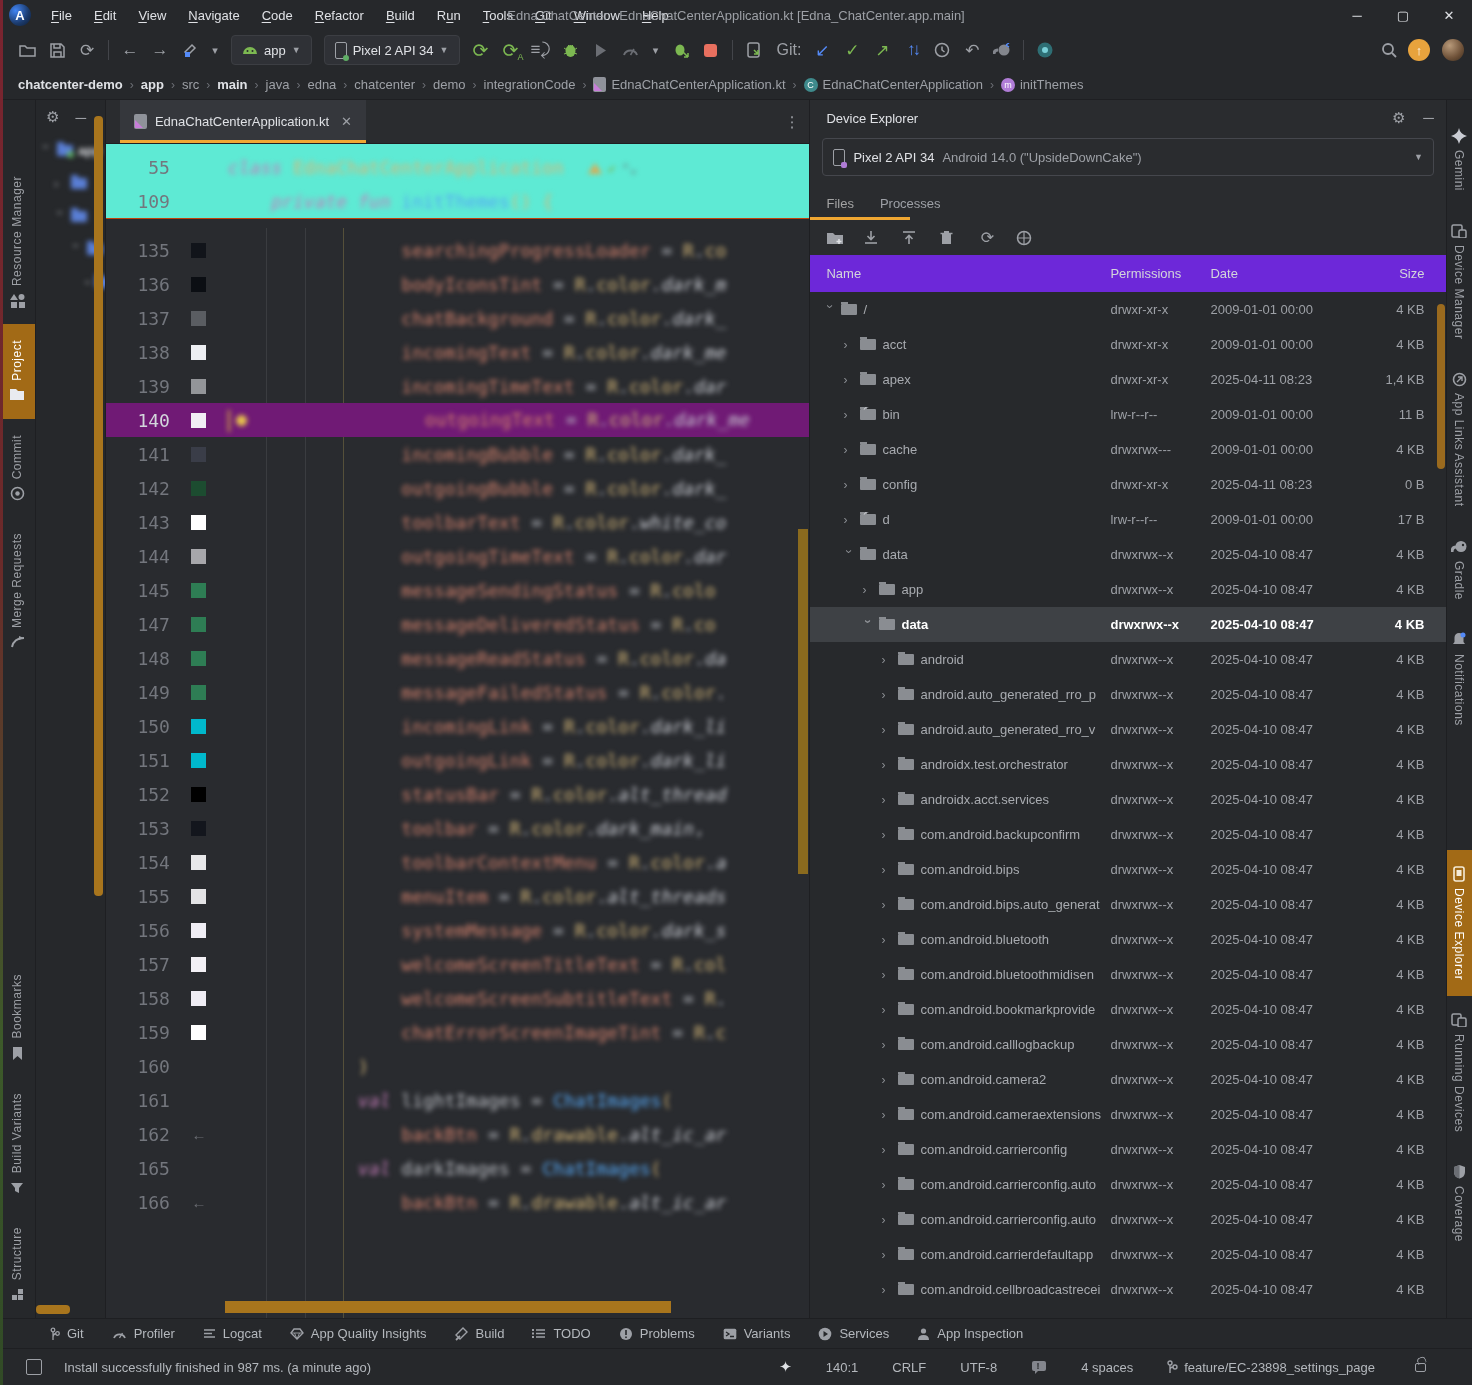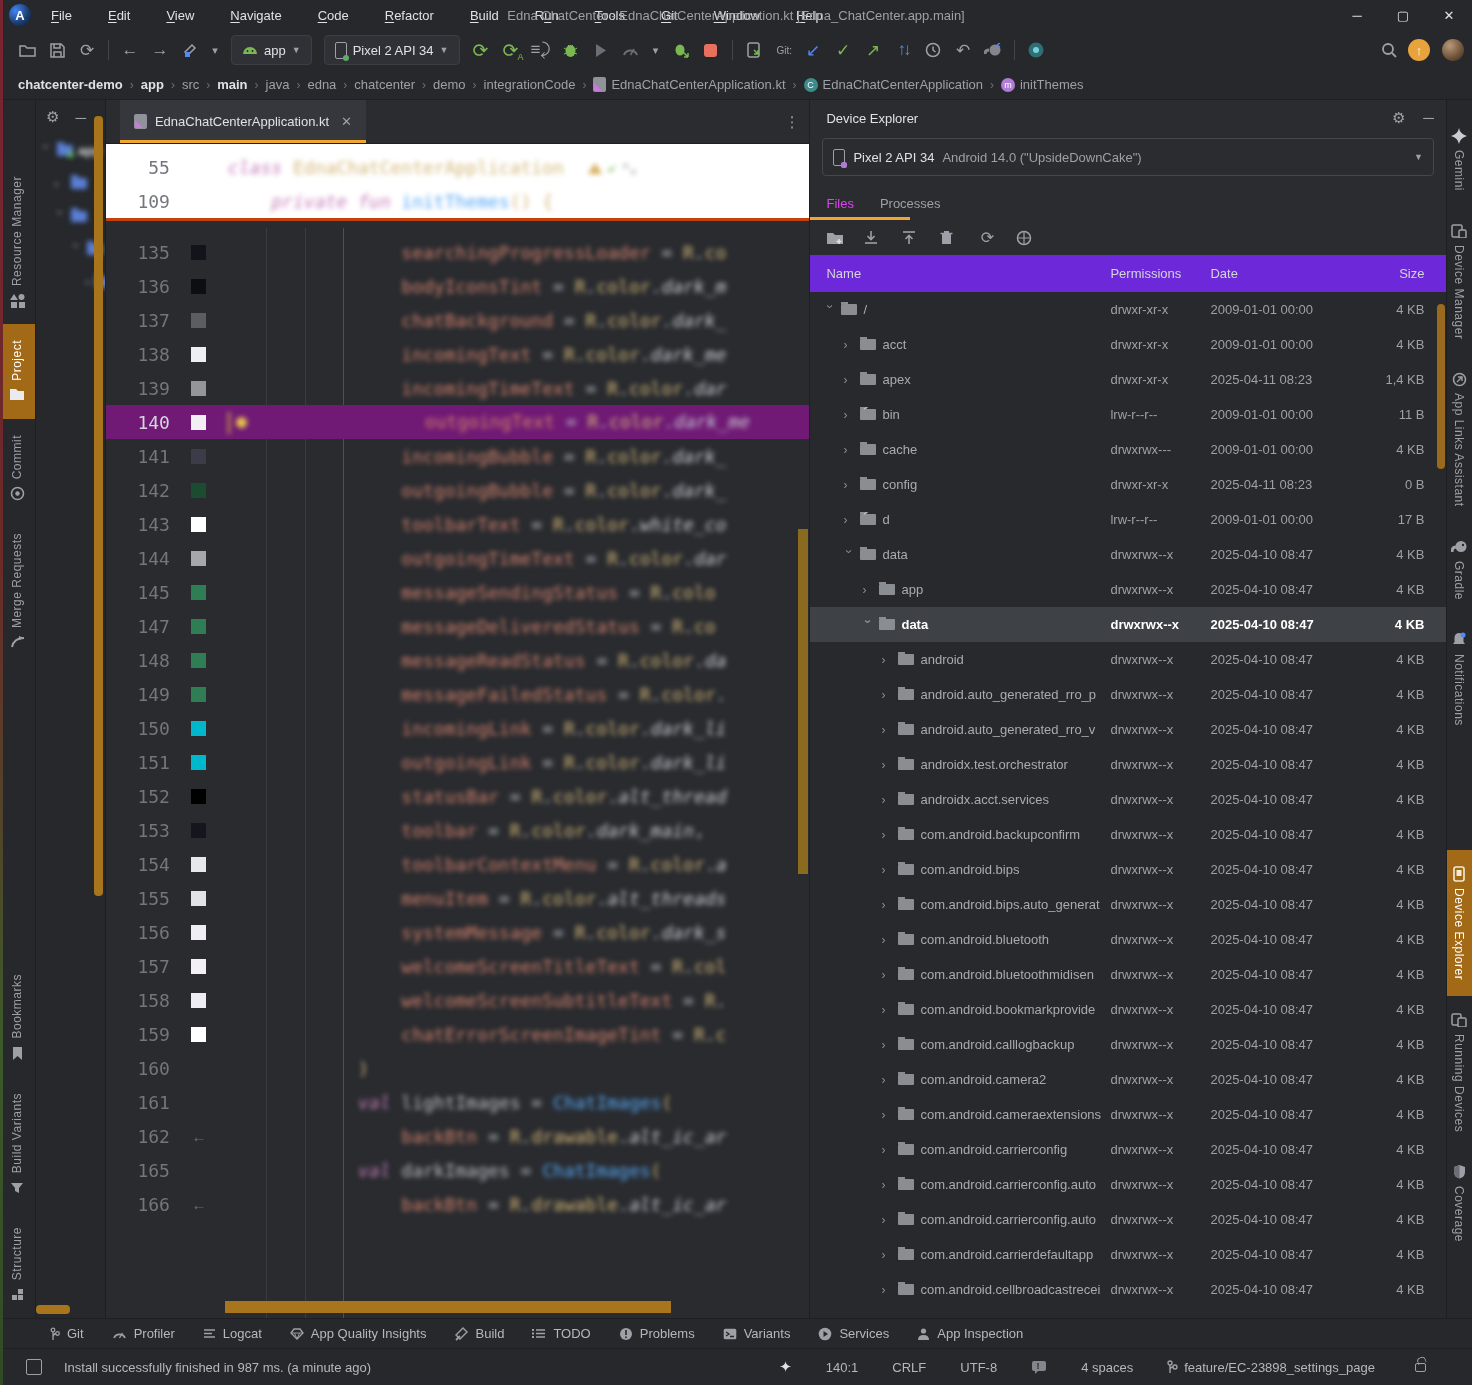--- a/index.html
+++ b/index.html
@@ -8,40 +8,40 @@
   .app { position:relative; width:1472px; height:1385px; background:#27292c; }
   .edge-strip { position:absolute; left:0; top:0; width:3px; height:100%;
     background:linear-gradient(#7a2430 0%, #6b2a2a 40%, #3d5a2a 75%, #314a26 100%); z-index:50; }
 
   
   .titlebar { position:absolute; left:0; top:0; width:1472px; height:30px; background:#26282b;
     display:flex; align-items:center; z-index:10; }
   .logo { width:22px; height:22px; border-radius:50%; margin:0 10px 0 9px; color:#fff; font-weight:bold;
     font-size:13px; display:flex; align-items:center; justify-content:center;
     background:radial-gradient(circle at 30% 30%, #4285f4, #1b3a6b 60%, #0e1c33); }
-  .menus { display:flex; gap:16px;text-align:right; }
+  .menus { display:flex; gap:2px;text-align:right; }
   .menu-item { padding:4px 10px; font-size:13px; color:#dfe1e5; cursor:default; }
   .menu-item u { text-decoration:underline; text-underline-offset:2px; }
   .win-title { position:absolute; left:50%; transform:translateX(-50%); font-size:13px; color:#9da0a6; white-space:nowrap; }
   .win-controls { margin-left:auto; display:flex; }
   .win-btn { width:46px; height:30px; display:flex; align-items:center; justify-content:center;
     color:#dfe1e5; font-size:13px; }
 
   
   .toolbar { position:absolute; left:0; top:30px; width:1472px; height:40px; background:#26282b;
     display:flex; align-items:center; padding-left:12px; }
   .tb { display:flex; align-items:center; justify-content:center; width:28px; height:28px; border-radius:4px;
     color:#9da0a6; font-size:17px; margin:0 1px; position:relative; }
   .tb.small { width:18px; font-size:11px; }
   .tb-sep { width:1px; height:20px; background:#43454a; margin:0 6px; }
   .chip { display:flex; align-items:center; gap:6px; background:#2f3136; border:1px solid #3c3e43;
     border-radius:4px; height:30px; padding:0 10px; margin:0 6px; font-size:13px; color:#dfe1e5; }
   .chev { font-size:9px; color:#9da0a6; }
   .green { color:#7cb851 !important; } .blue { color:#548af7 !important; } .redsq{ width:13px;height:13px;border-radius:3px;background:#e8705f; }
-  .git-label { font-size:10px; color:#9da0a6; margin:0 6px 0 8px; }
+  .git-label { font-size:16px; color:#9da0a6; margin:0 6px 0 8px; }
   .avatar { width:22px; height:22px; border-radius:50%; margin:0 8px;
     background:radial-gradient(circle at 35% 30%, #b89a7a, #6e5138 60%, #3a2c1e); }
   .upgrade { width:22px; height:22px; border-radius:50%; background:#e8a33d; color:#fff; display:flex;
     align-items:center; justify-content:center; font-size:13px; font-weight:bold; }
 
   
   .crumbs { position:absolute; left:0; top:70px; width:1472px; height:30px; background:#26282b;
     border-bottom:1px solid #1e1f22; display:flex; align-items:center; padding-left:18px; font-size:13px; }
   .crumb { color:#9da0a6; display:flex; align-items:center; gap:5px; }
   .crumb.bold { color:#dfe1e5; font-weight:bold; }
@@ -97,21 +97,21 @@
   .ln-row.caret-row { background:#701a75; }
   .ln-num { width:64px; text-align:right; font-family:"DejaVu Sans Mono",monospace; font-size:18px;
     color:#73767d; flex:0 0 auto; }
   .ln-row.caret-row .ln-num { color:#d3d6dc; }
   .ln-gap { width:58px; flex:0 0 auto; display:flex; align-items:center; justify-content:center; }
   .swatch { width:15px; height:15px; }
   .g-arrow { font-size:15px; color:#6b6e74; }
   .g-arrow.dn { color:#4d9a57; }
   .ln-code { font-family:"DejaVu Sans Mono",monospace; font-size:18px; white-space:pre; filter:blur(2.6px);
     flex:1; overflow:hidden; }
-  .sticky { border-bottom:3px solid #c2410c; padding-top:6px; background:#ffffff; }
+  .sticky { border-bottom:1px solid #c2410c; padding-top:6px; background:#5eead4; }
   .sticky .ln-row { height:34px; }
   .kw { color:#c77dbb; font-style:italic; } .cls { color:#d5b778; } .fn { color:#56a8f5; }
   .prop { color:#d4826d; } .op { color:#bcbec4; } .pun { color:#d5b778; } .res { color:#c9cbd2; font-style:italic; }
   .insp { display:inline-flex; gap:6px; margin-left:24px; font-size:13px; align-items:center; }
   .warn-tri { width:0; height:0; border-left:7px solid transparent; border-right:7px solid transparent;
     border-bottom:11px solid #d6ae58; display:inline-block; }
   .caret-bar { display:inline-block; width:2.5px; height:22px; background:#d8b13c; vertical-align:middle; }
   .bulb { display:inline-block; width:11px; height:11px; border-radius:50%; background:#e8c34c; margin:0 4px 0 6px; }
   .ed-hscroll { position:absolute; left:119px; bottom:5px; width:446px; height:12px; background:#a8751d; z-index:6;}
   .ed-vscroll { position:absolute; right:1px; top:385px; width:10px; height:345px; background:#8a6a1e; z-index:6;}
@@ -121,21 +121,21 @@
   .dx-head { height:36px; display:flex; align-items:center; padding:0 12px 0 16px; font-size:13px; color:#dfe1e5; }
   .dx-head-icons { margin-left:auto; display:flex; gap:18px; color:#9da0a6; font-size:15px; }
   .dx-select { margin:2px 12px 10px 12px; height:38px; border:1px solid #45474d; border-radius:4px;
     display:flex; align-items:center; padding:0 10px; gap:8px; font-size:13px; }
   .dx-sel-name { color:#dfe1e5; } .dx-sel-os { color:#9da0a6; }
   .phone-ic { width:12px; height:17px; border:1.5px solid #9da0a6; border-radius:2px; position:relative; flex:0 0 auto;}
   .phone-ic::after { content:""; position:absolute; right:-3px; bottom:-3px; width:6px; height:6px;
     border-radius:2px; background:#b07cd6; }
   .phone-ic.green::after { background:#5fad65; border-radius:50%; }
   .dx-tabs { display:flex; padding-left:16px; gap:26px; height:34px; align-items:center; font-size:13px; position:relative;}
-  .dx-tab { color:#9da0a6; } .dx-tab.active { color:#d946ef;text-align:right; }
+  .dx-tab { color:#9da0a6; } .dx-tab.active { color:#a3a3a3;text-align:right; }
   .dx-tab-line { position:absolute; left:0; bottom:0; width:100px; height:3px; background:#f0a732; }
   .dx-tools { display:flex; gap:20px; padding:8px 0 8px 16px; color:#9da0a6; font-size:16px; align-items:center;}
   .dx-tool { width:18px; text-align:center; }
   .dx-table { flex:1; background:#27292c; position:relative; overflow:hidden; font-size:13px; }
   .dx-thead { display:flex; height:37px; align-items:center; background:#6d28d9; color:#d3d5da; }
   .col-name { padding-left:16px; width:300px; flex:0 0 auto; }
   .col-perm { width:100px; flex:0 0 auto; }
   .col-date { width:152px; flex:0 0 auto; }
   .col-size { width:62px; text-align:right; flex:0 0 auto; }
   .dx-row { display:flex; height:35px; align-items:center; color:#9da0a6; }

